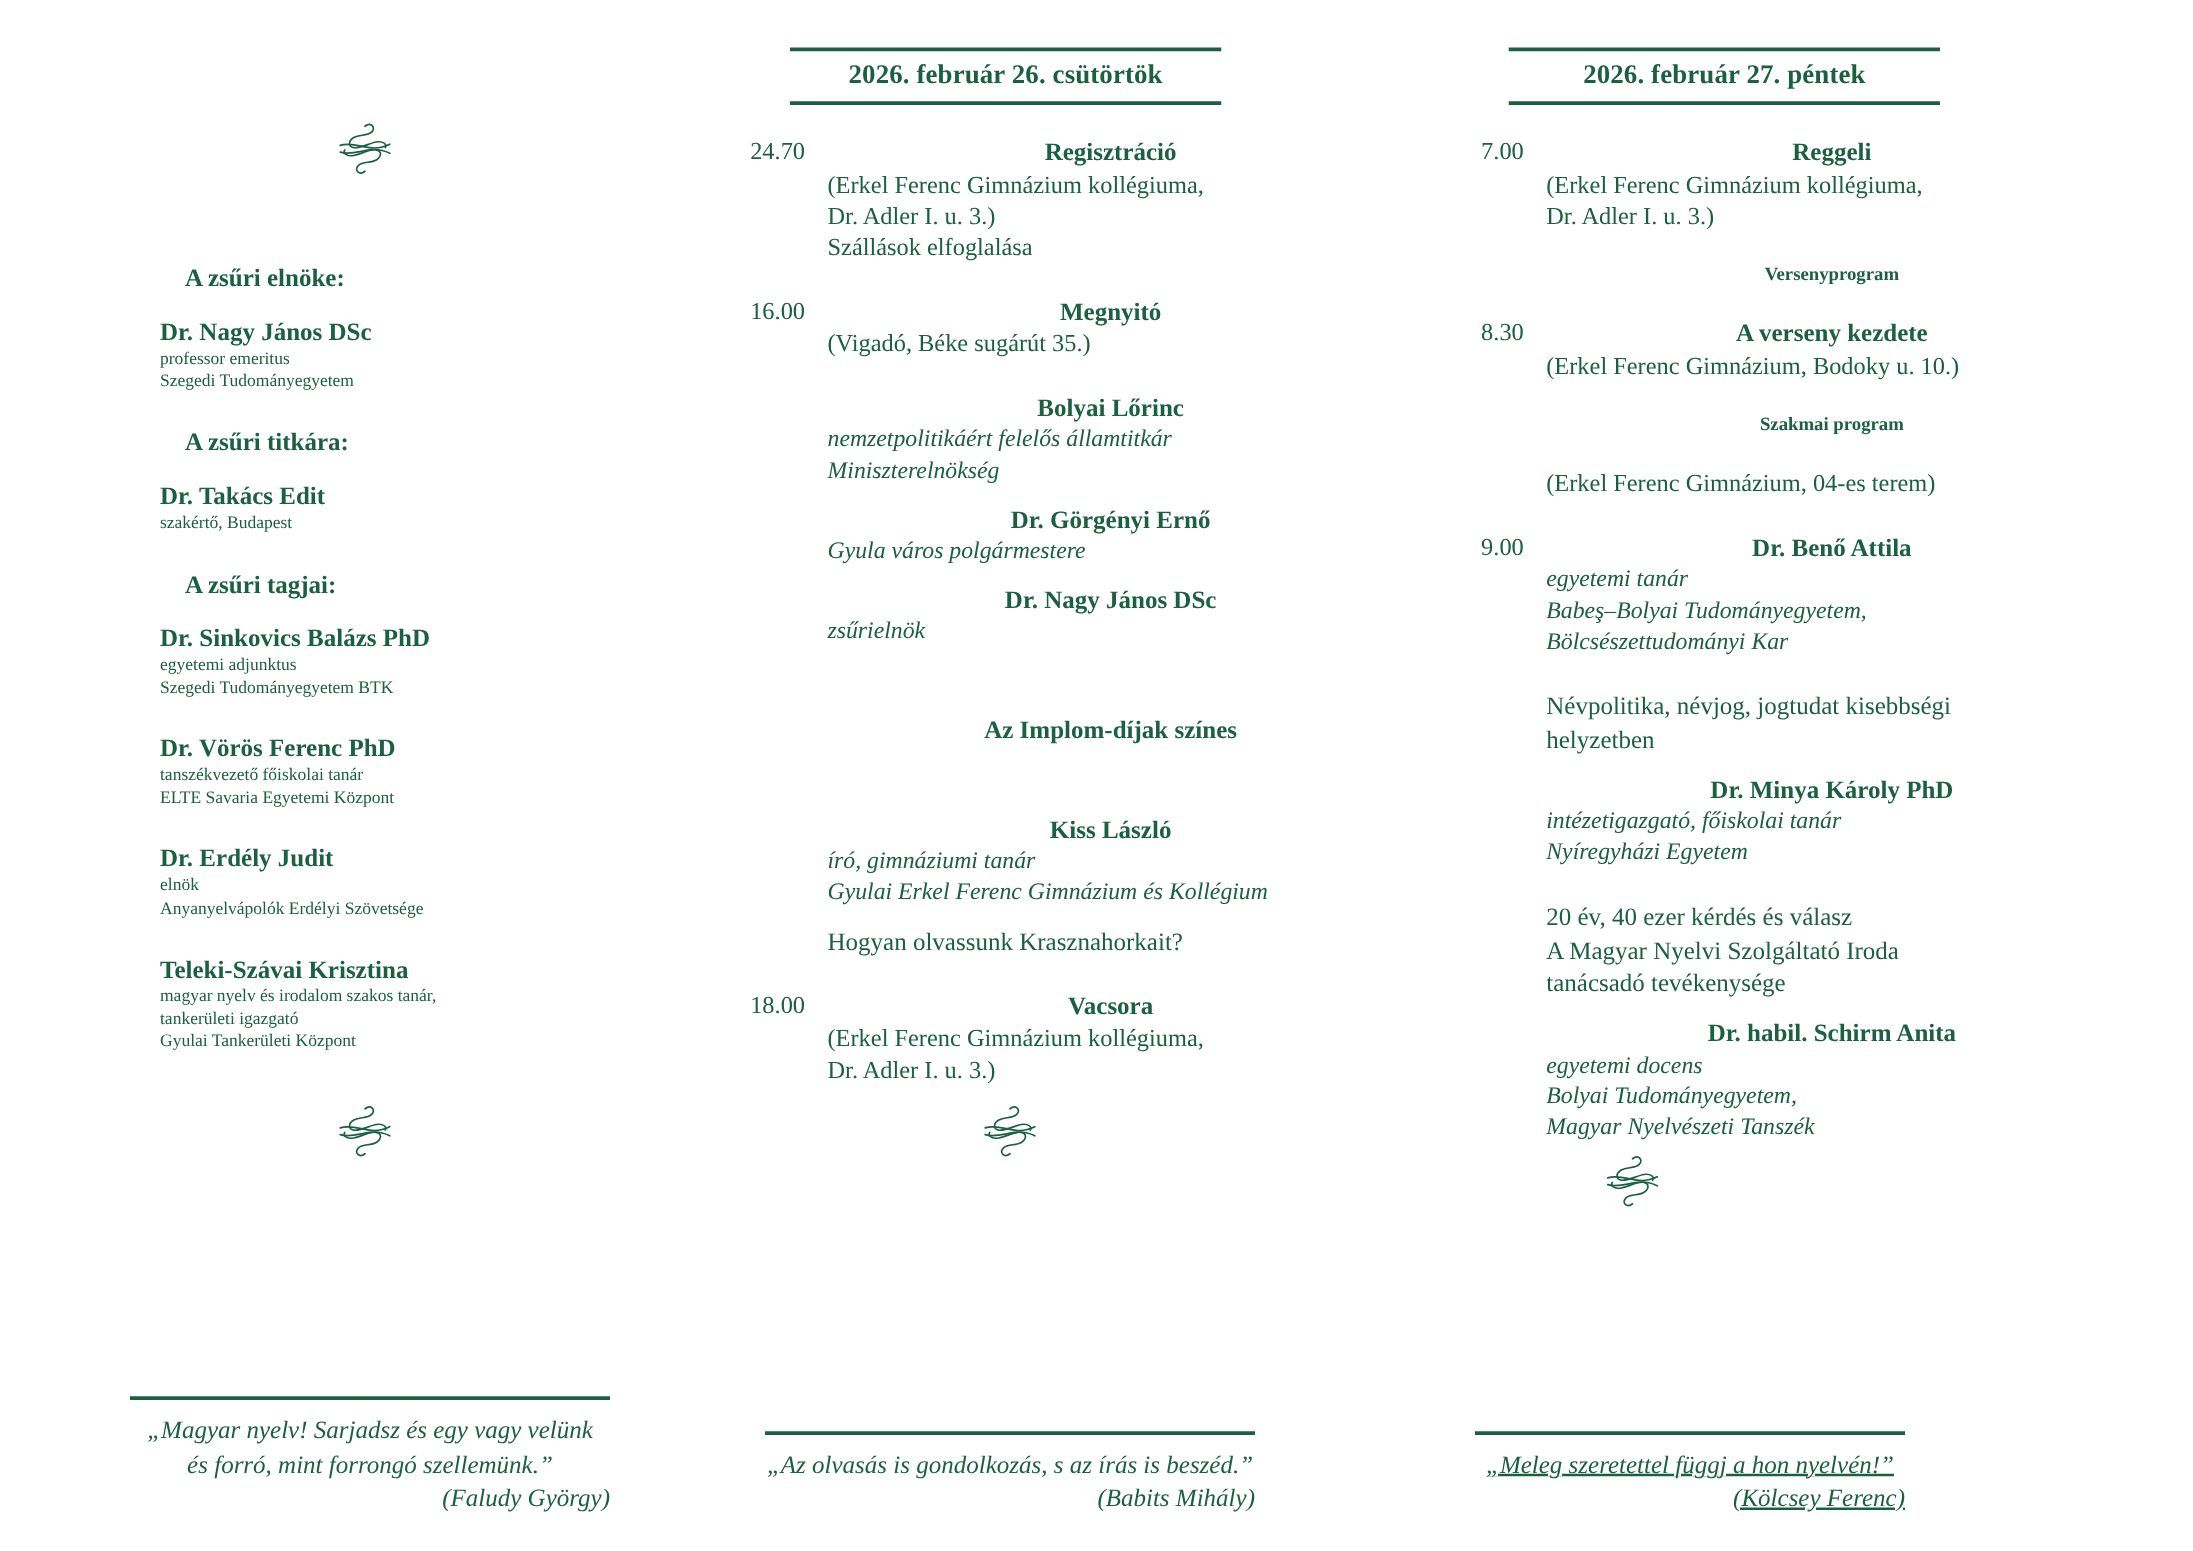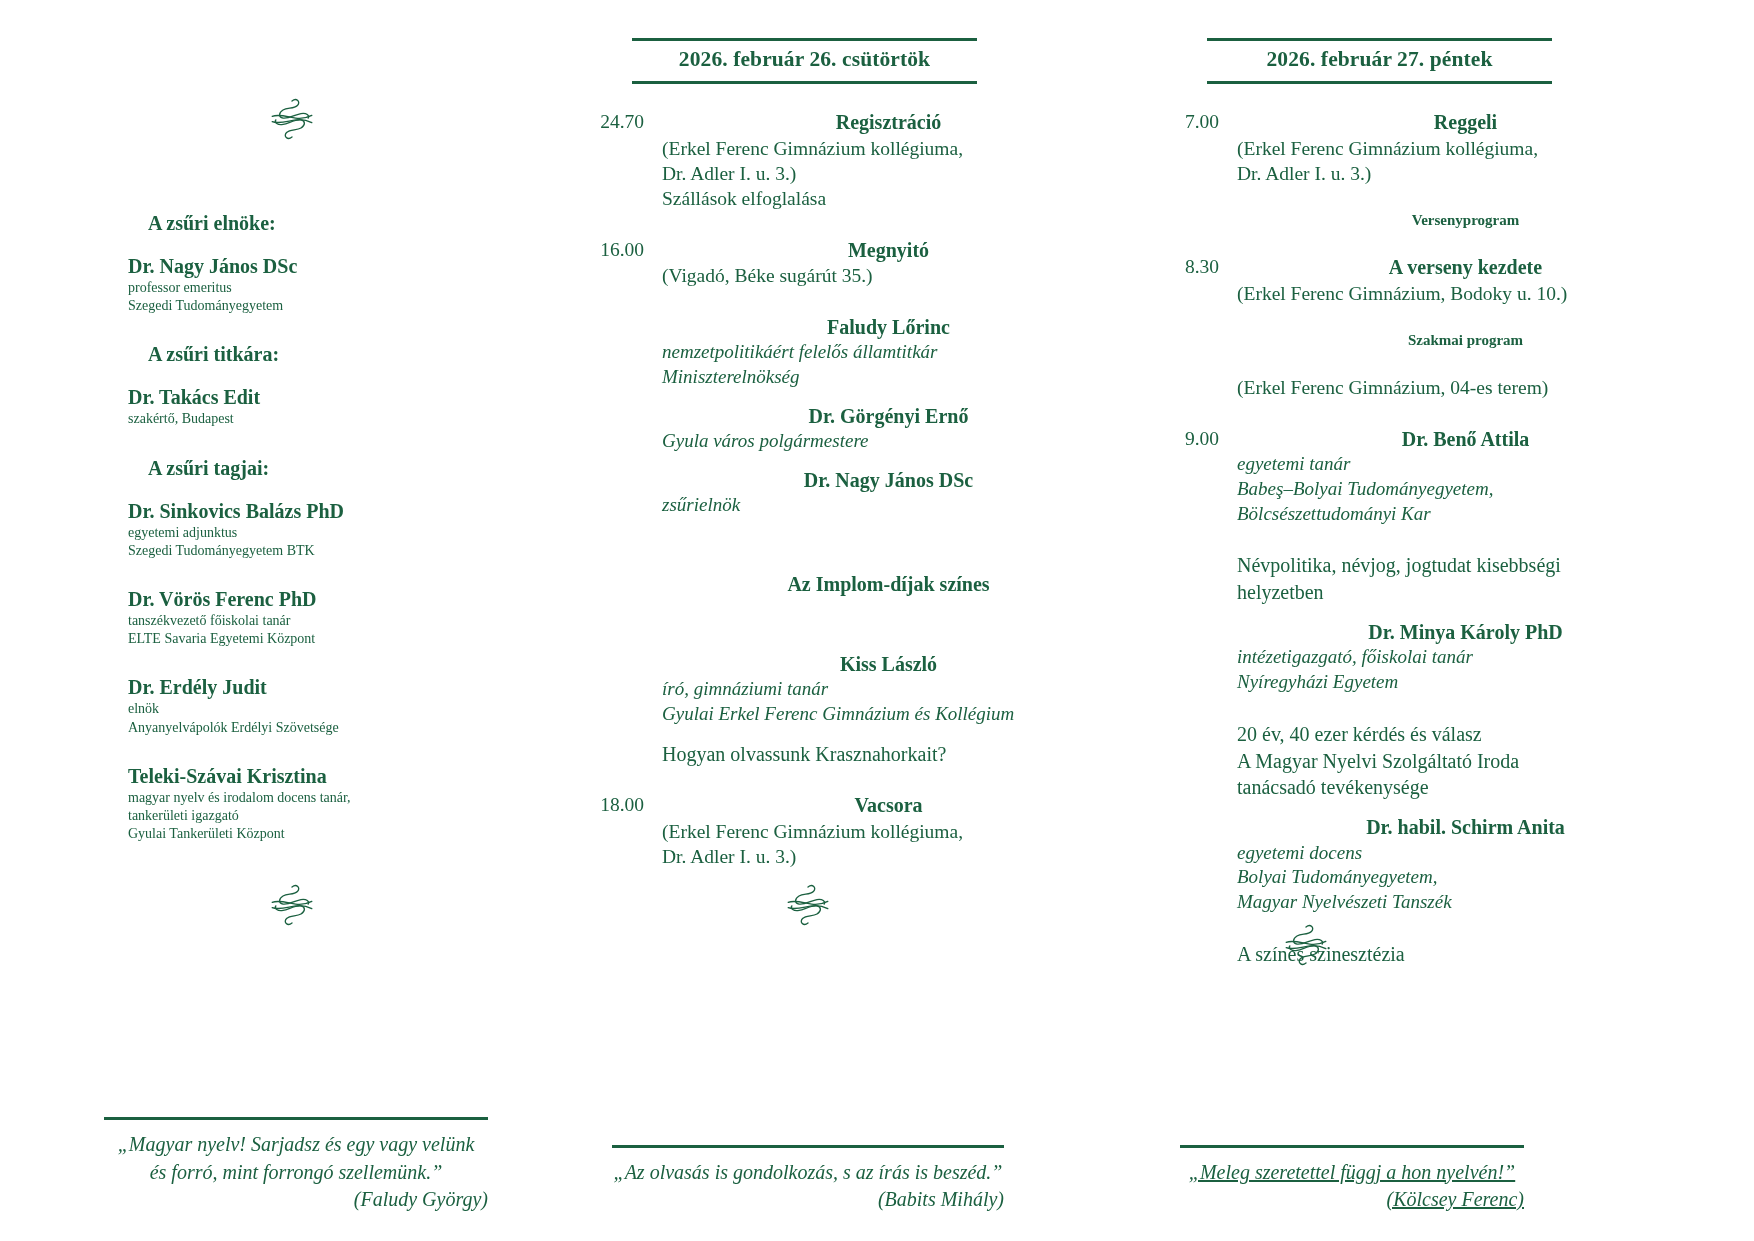--- a/index.html
+++ b/index.html
@@ -198,21 +198,21 @@
         </div>
         <div class="member-gap"></div>
         <div class="member">
           <div class="name">Dr. Erdély Judit</div>
           <div class="sub">elnök</div>
           <div class="sub">Anyanyelvápolók Erdélyi Szövetsége</div>
         </div>
         <div class="member-gap"></div>
         <div class="member">
           <div class="name">Teleki-Szávai Krisztina</div>
-          <div class="sub">magyar nyelv és irodalom docens tanár,</div>
+          <div class="sub">magyar nyelv és irodalom szakos tanár,</div>
           <div class="sub">tankerületi igazgató</div>
           <div class="sub">Gyulai Tankerületi Központ</div>
         </div>
       </div>
   </div>
 
   <div class="col col-mid">
     <div class="day-head">
       <div class="rule-top"></div>
       <div class="day-title">2026. február 26. csütörtök</div>
@@ -228,21 +228,21 @@
             <div class="pl">Szállások elfoglalása</div>
           </div>
         </div>
         <div class="gap-m"></div>
         <div class="row">
           <div class="time">16.00</div>
           <div class="body">
             <div class="hd">Megnyitó</div>
             <div class="pl">(Vigadó, Béke sugárút 35.)</div>
             <div class="gap-m"></div>
-            <div class="hd">Faludy Lőrinc</div>
+            <div class="hd">Bolyai Lőrinc</div>
             <div class="it">nemzetpolitikáért felelős államtitkár</div>
             <div class="it">Miniszterelnökség</div>
             <div class="gap-s"></div>
             <div class="hd">Dr. Görgényi Ernő</div>
             <div class="it"> Gyula város polgármestere</div>
             <div class="gap-s"></div>
             <div class="hd">Dr. Nagy János DSc</div>
             <div class="it">zsűrielnök</div>
             <div class="gap-xl"></div>
             <div class="hd">Az Implom-díjak színes</div>
@@ -313,21 +313,20 @@
             <div class="gap-m"></div>
             <div class="plain">20 év, 40 ezer kérdés és válasz</div>
             <div class="plain">A Magyar Nyelvi Szolgáltató Iroda</div>
             <div class="plain">tanácsadó tevékenysége</div>
             <div class="gap-s"></div>
             <div class="hd">Dr. habil. Schirm Anita</div>
             <div class="it">egyetemi docens</div>
             <div class="it">Bolyai Tudományegyetem,</div>
             <div class="it">Magyar Nyelvészeti Tanszék</div>
             <div class="gap-m"></div>
-            <div class="plain">A színes szinesztézia</div>
           </div>
         </div>
       </div>
   </div>
 
   <div class="orn orn-left-top">
     <svg width="54" height="54" viewBox="0 0 60 60" fill="none" stroke="#1b6040" stroke-width="1.5" stroke-linecap="round">
       <path d="M30 10c5-4 10 1 6 5-4 4-11 2-16 5-5 3-5 8 0 9 6 1 14-4 20-5 6-1 10 2 8 5"></path>
       <path d="M30 50c-5 4-10-1-6-5 4-4 11-2 16-5 5-3 5-8 0-9-6-1-14 4-20 5-6 1-10-2-8-5"></path>
       <path d="M8 27c8-3 18 1 26 2 7 1 14-1 18-3"></path>

